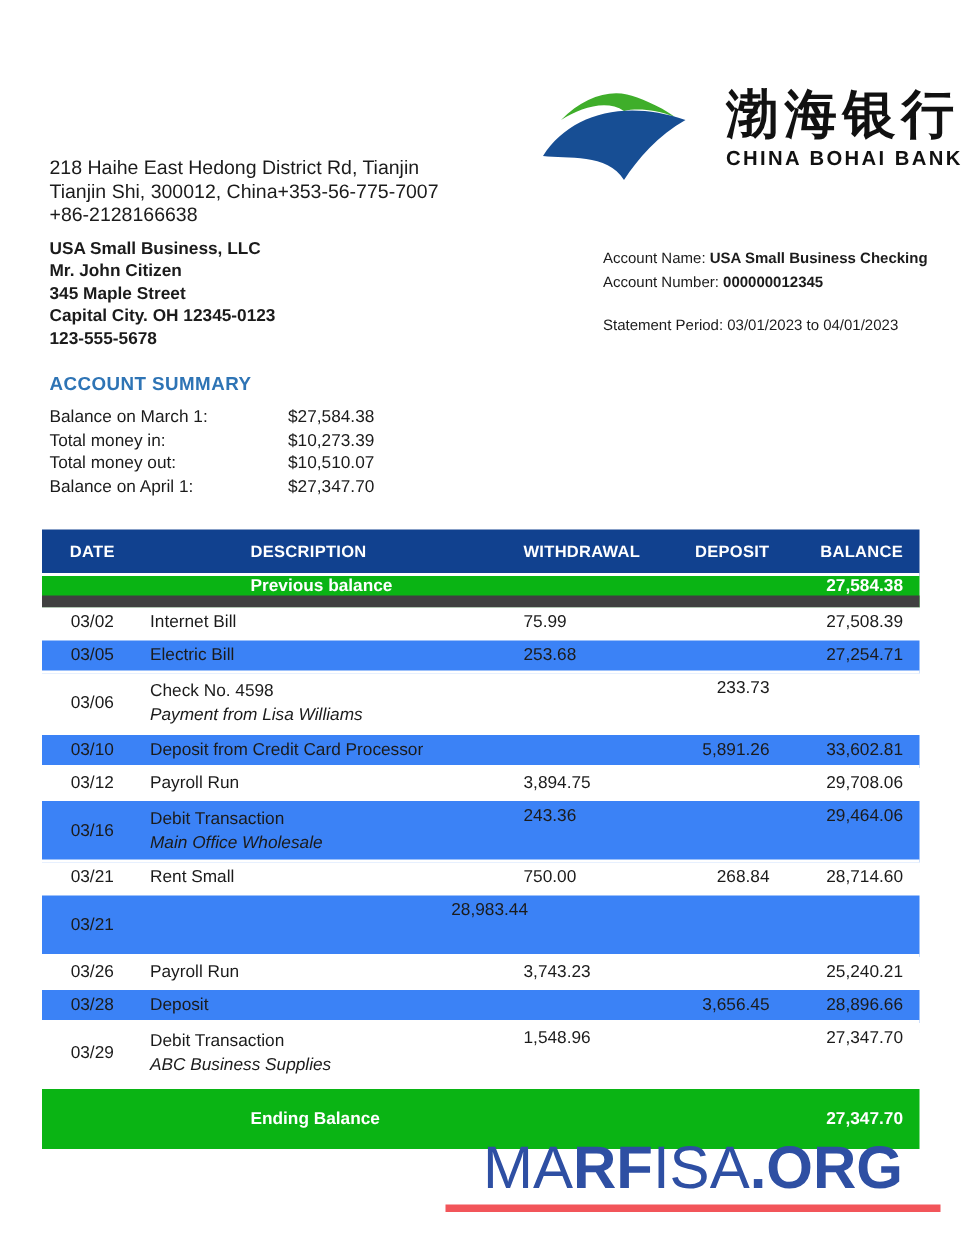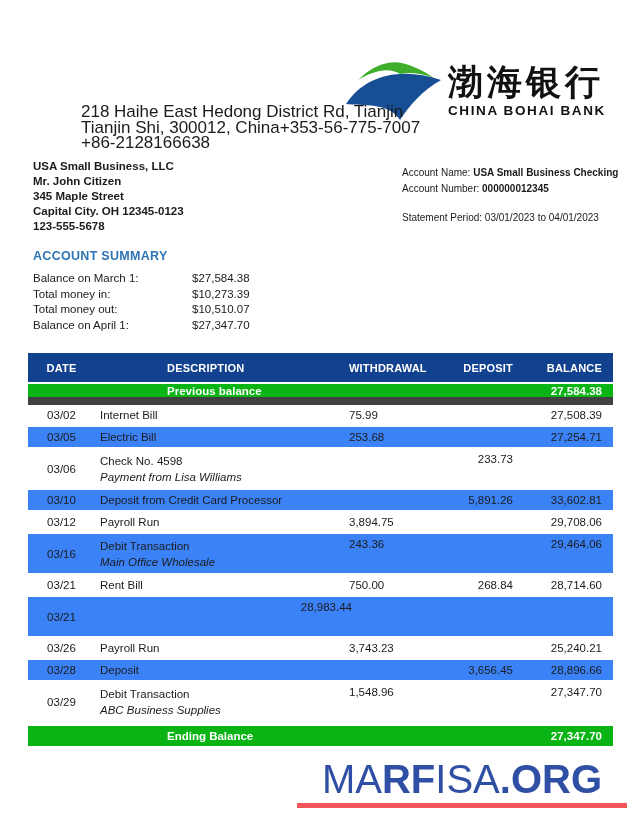--- a/index.html
+++ b/index.html
@@ -4,28 +4,28 @@
 <style>
   html,body{margin:0;padding:0;background:#ffffff;}
   body{
     width:641px;height:833px;position:relative;
     font-family:"Liberation Sans", sans-serif;
     color:#1b1b1b;
   }
   .page{position:absolute;left:0;top:0;width:641px;height:833px;background:#fff;overflow:hidden;}
 
   
-  .logo{position:absolute;left:344px;top:58px;display:flex;align-items:center;}
+  .logo{position:absolute;left:360px;top:58px;display:flex;align-items:flex-start;gap:20px;}
   .logo-mark{width:100px;height:64px;flex:0 0 auto;}
   .logo-text{margin-left:4px;}
   .logo-cn{font-size:35px;font-weight:bold;line-height:38px;letter-spacing:4px;color:#111;font-family:"DejaVu Sans",sans-serif;white-space:nowrap;}
   .logo-en{font-size:13.5px;font-weight:bold;letter-spacing:1.6px;color:#111;margin-top:2px;white-space:nowrap;}
 
   
-  .sender{position:absolute;left:33px;top:104px;font-size:17px;line-height:15.5px;margin-left:48px;}
+  .sender{position:absolute;left:33px;top:104px;font-size:13px;line-height:15.5px;}
   .recipient{position:absolute;left:33px;top:159px;font-size:11.5px;line-height:15px;font-weight:bold;}
 
   .account-info{position:absolute;left:402px;top:165px;font-size:10px;line-height:16px;}
   .account-info .val{font-weight:bold;}
   .account-period{margin-top:13px;}
 
   
   .summary-title{position:absolute;left:33px;top:249px;font-size:12.5px;font-weight:bold;color:#2E74B5;letter-spacing:.3px;}
   .summary{position:absolute;left:33px;top:271px;font-size:11.5px;line-height:15.5px;width:280px;}
   .summary-row{display:flex;}
@@ -38,21 +38,21 @@
   .c-date{width:67px;flex:0 0 auto;text-align:center;}
   .c-desc{width:250px;flex:0 0 auto;padding-left:5px;box-sizing:border-box;}
   .c-wd{width:85px;flex:0 0 auto;padding-left:4px;box-sizing:border-box;text-align:left;}
   .c-dep{width:83px;flex:0 0 auto;text-align:right;}
   .c-bal{width:100px;flex:0 0 auto;text-align:right;padding-right:11px;box-sizing:border-box;}
   .t-header .c-desc{padding-left:72px;}
 
   .t-green{display:flex;background:#0AB414;color:#fff;font-weight:bold;height:21px;align-items:center;
     border-bottom:8px solid #404040;box-sizing:border-box;}
   .t-green .c-desc{padding-left:72px;}
-  .t-green.ending{height:20px;margin-top:3px;border-bottom:none;}
+  .t-green.ending{height:40px;margin-top:3px;border-bottom:none;}
 
   .t-row{display:flex;background:#fff;border-bottom:2px solid #fff;box-sizing:border-box;}
   .t-row.tint{background:#3b82f6;}
   .t-row.single{height:22px;align-items:center;}
   .t-row.double{height:41px;}
   .t-row.double .c-date{display:flex;align-items:center;justify-content:center;}
   .t-row.double .c-desc,.t-row.double .c-wd,.t-row.double .c-dep,.t-row.double .c-bal{padding-top:4px;}
   .t-row.double .c-desc div{line-height:16px;}
   .note{font-style:italic;}
 
@@ -187,21 +187,21 @@
             <div>Debit Transaction</div>
             <div class="note">Main Office Wholesale</div>
           </div>
           <div class="c-wd">243.36</div>
           <div class="c-dep"></div>
           <div class="c-bal">29,464.06</div>
         </div>
         <div class="t-row single">
           <div class="c-date">03/21</div>
           <div class="c-desc">
-            <div>Rent Bill</div>
+            <div>Rent Small</div>
           </div>
           <div class="c-wd">750.00</div>
           <div class="c-dep">268.84</div>
           <div class="c-bal">28,714.60</div>
         </div>
         <div class="t-row tint double">
           <div class="c-date">03/21</div>
           <div class="c-wd"></div>
           <div class="c-dep"></div>
           <div class="c-bal">28,983.44</div>

